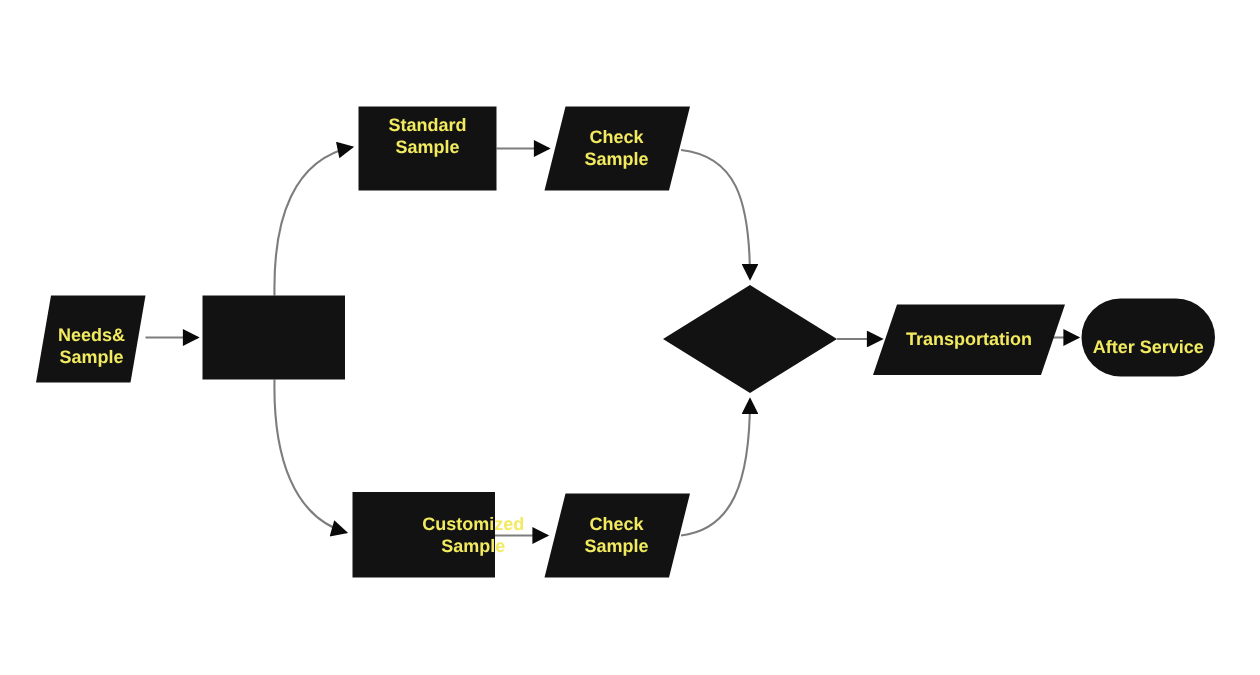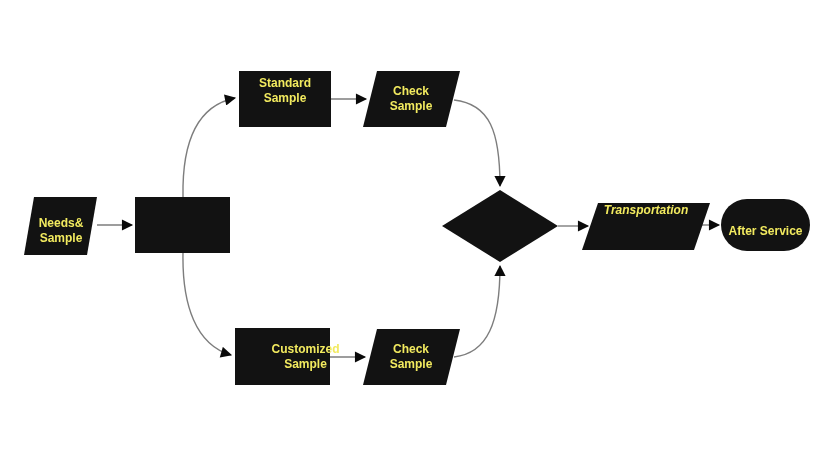--- a/index.html
+++ b/index.html
@@ -41,24 +41,24 @@
     color: var(--label_color, #f2ea5f);
     font-size: 12px;
     line-height: 15px;
     font-weight: bold;
     pointer-events: none;
   }
   .lbl-needs         { left: 20px;  top: 197px; width: 82px;  height: 68px; }
   .lbl-quotation     { left: 135px; top: 197px; width: 95px;  height: 56px; }
   .lbl-standard      { left: 239px; top: 71px;  width: 92px;  height: 40px; }
   .lbl-check-top     { left: 361px; top: 71px;  width: 100px; height: 56px; }
-  .lbl-customized    { left: 218px; top: 328px; width: 95px;  height: 57px; padding-left: 40px; }
+  .lbl-customized    { left: 228px; top: 328px; width: 95px;  height: 57px; padding-left: 40px; }
   .lbl-check-bottom  { left: 361px; top: 329px; width: 100px; height: 56px; }
   .lbl-mass-produce  { left: 442px; top: 190px; width: 116px; height: 72px; }
-  .lbl-transport     { left: 582px; top: 187px; width: 128px; height: 47px; font-style: italic; }
+  .lbl-transport     { left: 582px; top: 203px; width: 128px; height: 47px; }
   .lbl-after-service { left: 721px; top: 199px; width: 89px;  height: 64px; }
 </style>
 </head>
 <body>
 
 <div class="canvas">
 
   <svg class="flow" width="840" height="450" viewBox="0 0 840 450">
     <defs>
       <marker id="arrow" viewBox="0 0 10 10" refX="9" refY="5" markerWidth="9" markerHeight="8" orient="auto-start-reverse">

